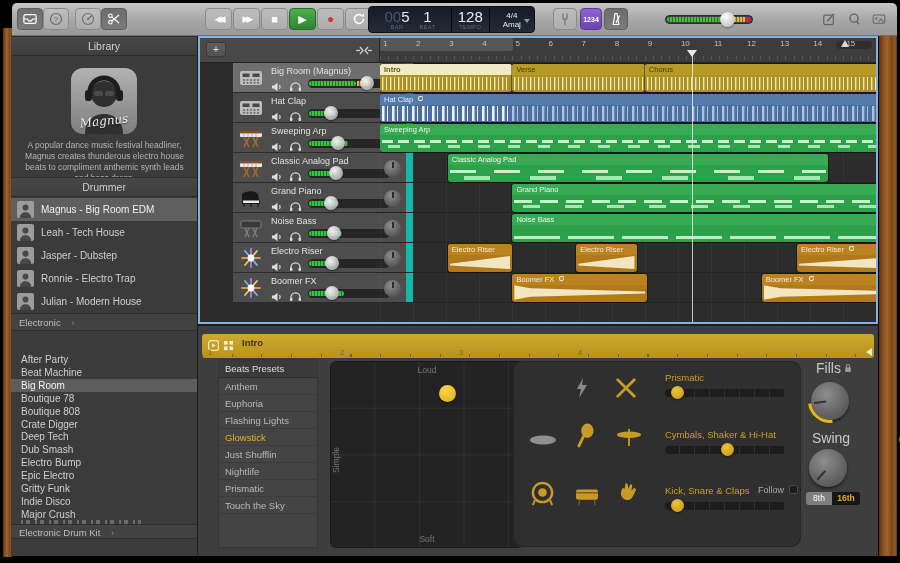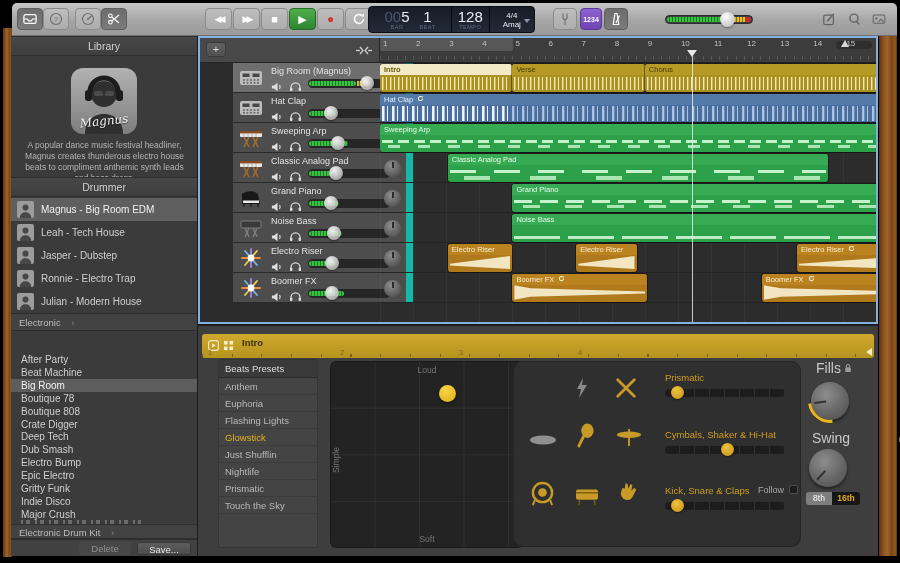--- a/index.html
+++ b/index.html
@@ -339,24 +339,20 @@
         <div class="sound-row" style="top: 394.4px;">Deep Tech</div>
         <div class="sound-row" style="top: 407.3px;">Dub Smash</div>
         <div class="sound-row" style="top: 420.2px;">Electro Bump</div>
         <div class="sound-row" style="top: 433.1px;">Epic Electro</div>
         <div class="sound-row" style="top: 446px;">Gritty Funk</div>
         <div class="sound-row" style="top: 458.9px;">Indie Disco</div>
         <div class="sound-row" style="top: 471.8px;">Major Crush</div>
       </div>
     <div class="clipped-row" style="top:484px;"></div>
     <div class="crumb" style="top:488px;height:15px;line-height:15px;"><span>Electronic Drum Kit</span> <span style="color:#8f8f8f;margin-left:8px;">›</span></div>
-    <div class="sb-foot">
-      <div class="sb-btn del-btn">Delete</div>
-      <div class="sb-btn save-btn">Save...</div>
-    </div>
   </div>
 
   <div class="tracks-wrap">
     <div class="th-top">
       <div class="add-track">+</div>
       <div class="narrowico">
         <svg viewBox="0 0 18 13" width="18" height="13">
             <g stroke="#cfcfcf" stroke-width="1.3" fill="none">
               <path d="M5 3L8 6.5L5 10"></path>
               <path d="M13 3L10 6.5L13 10"></path>

